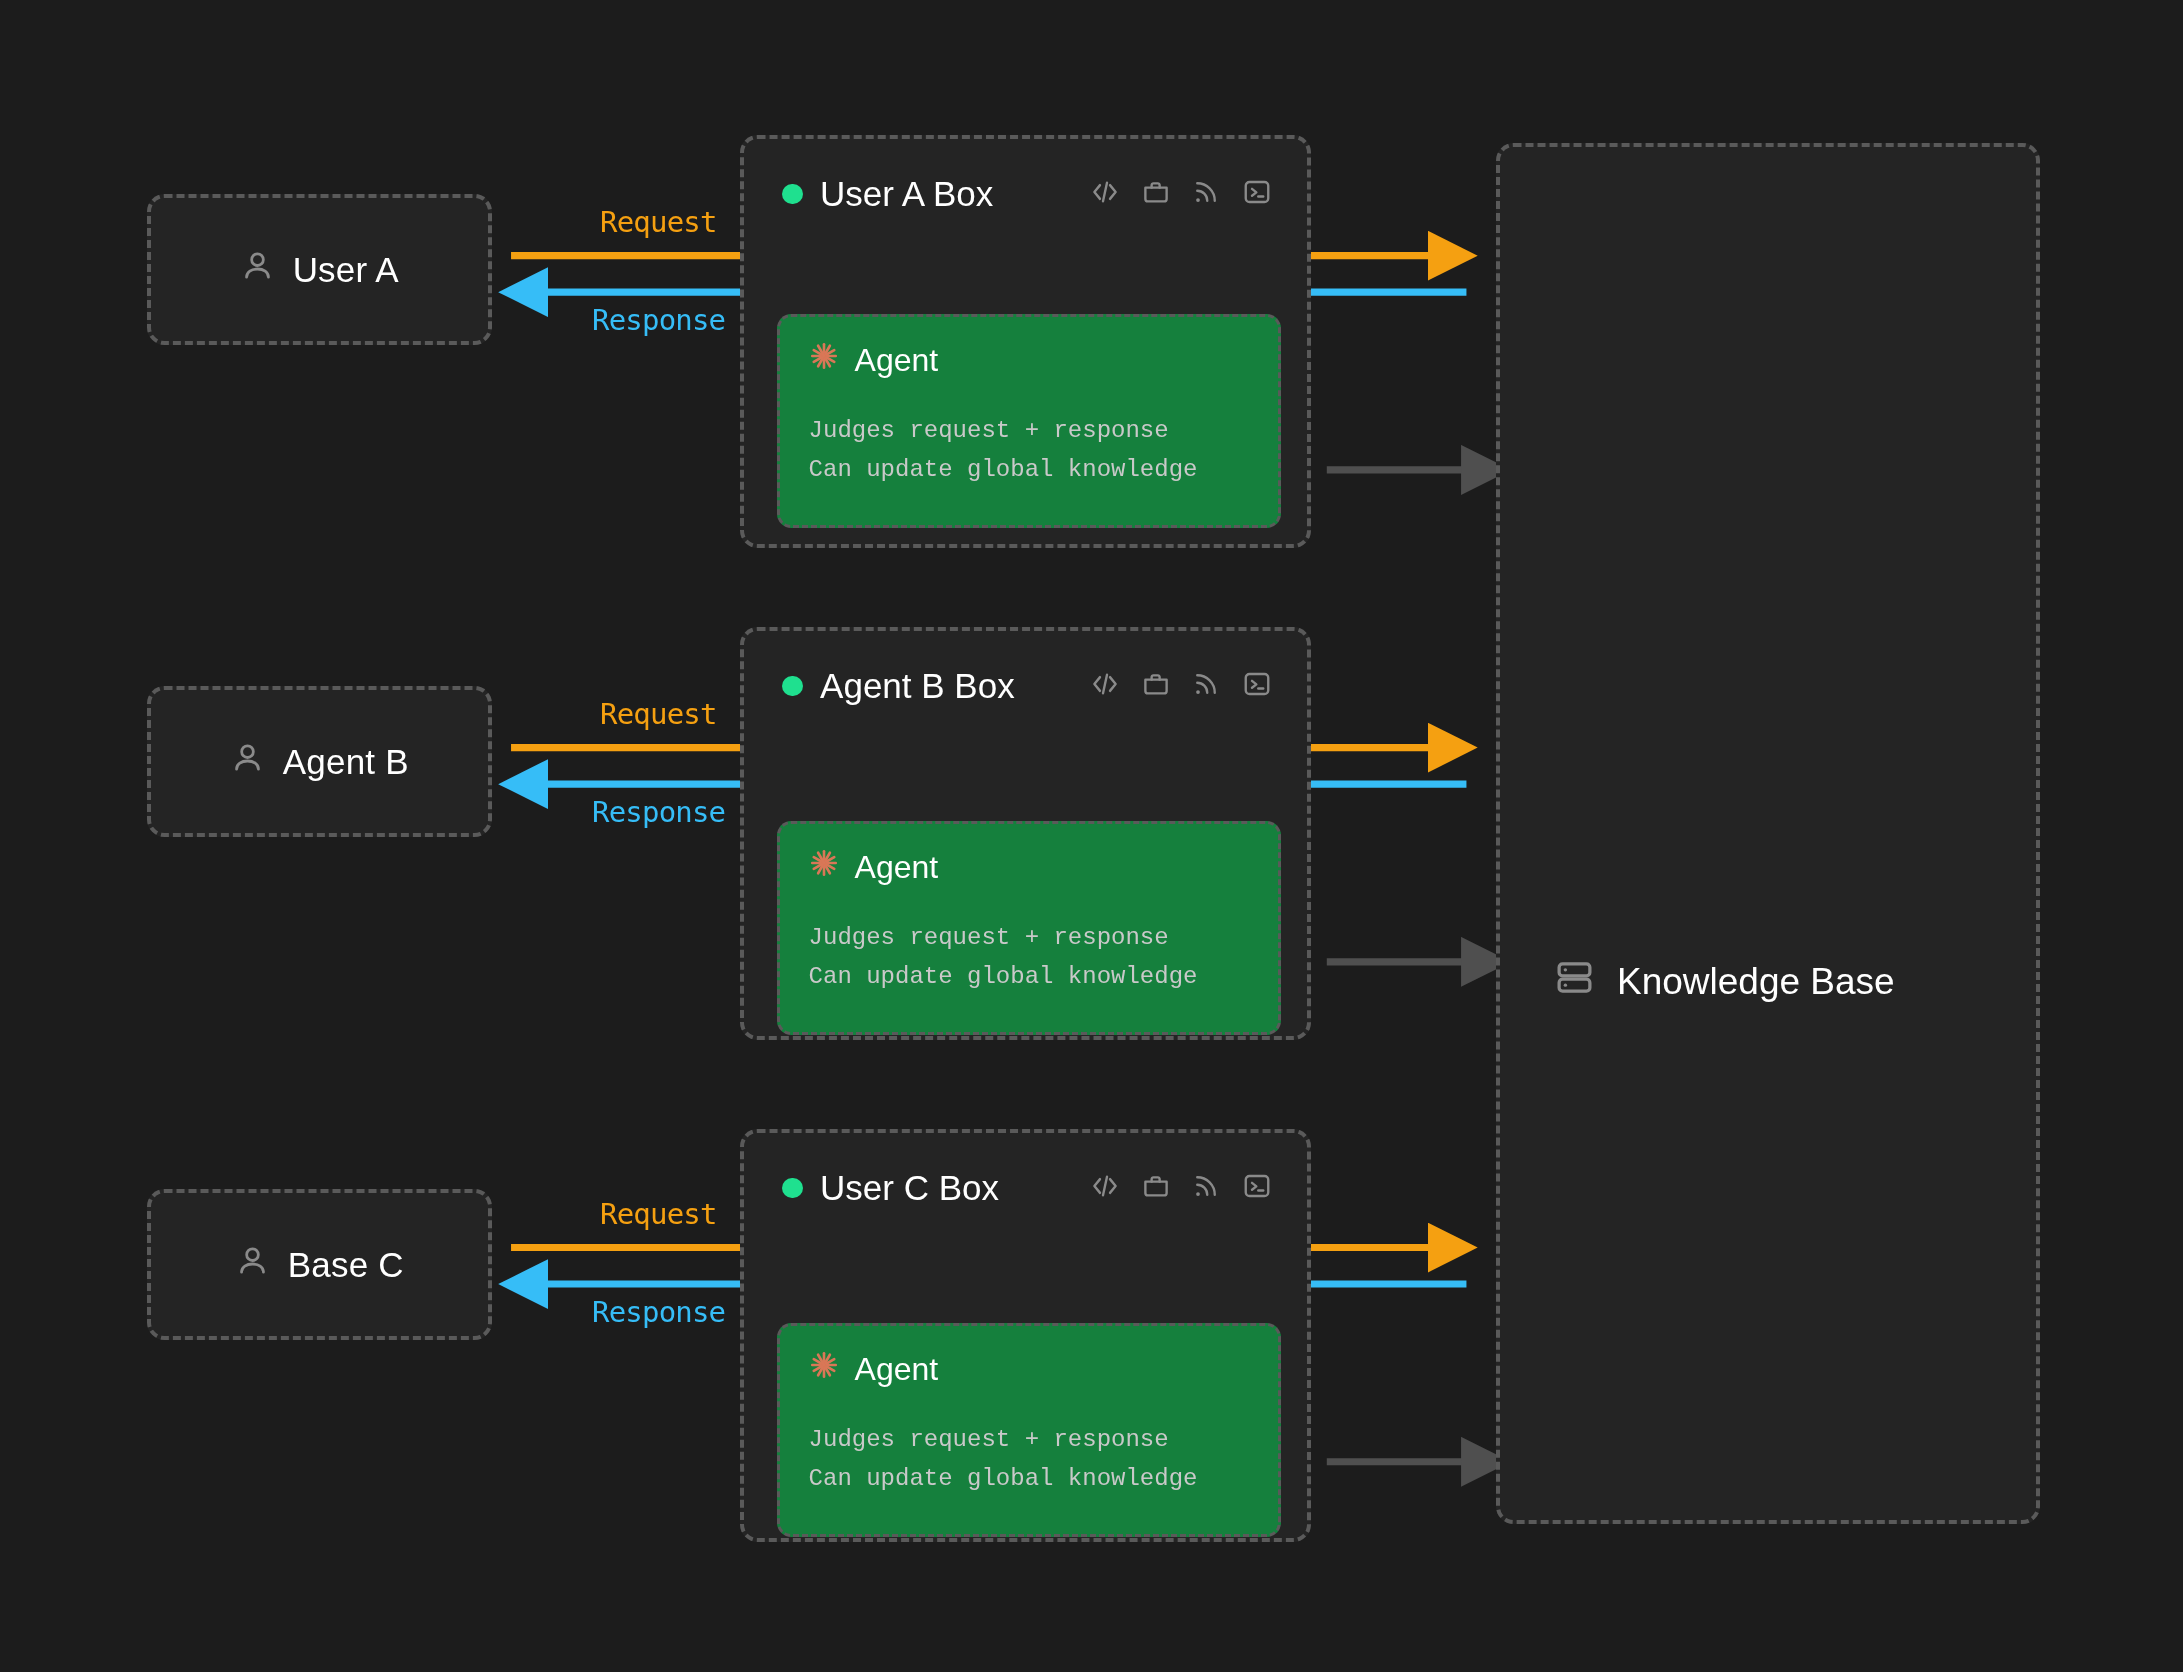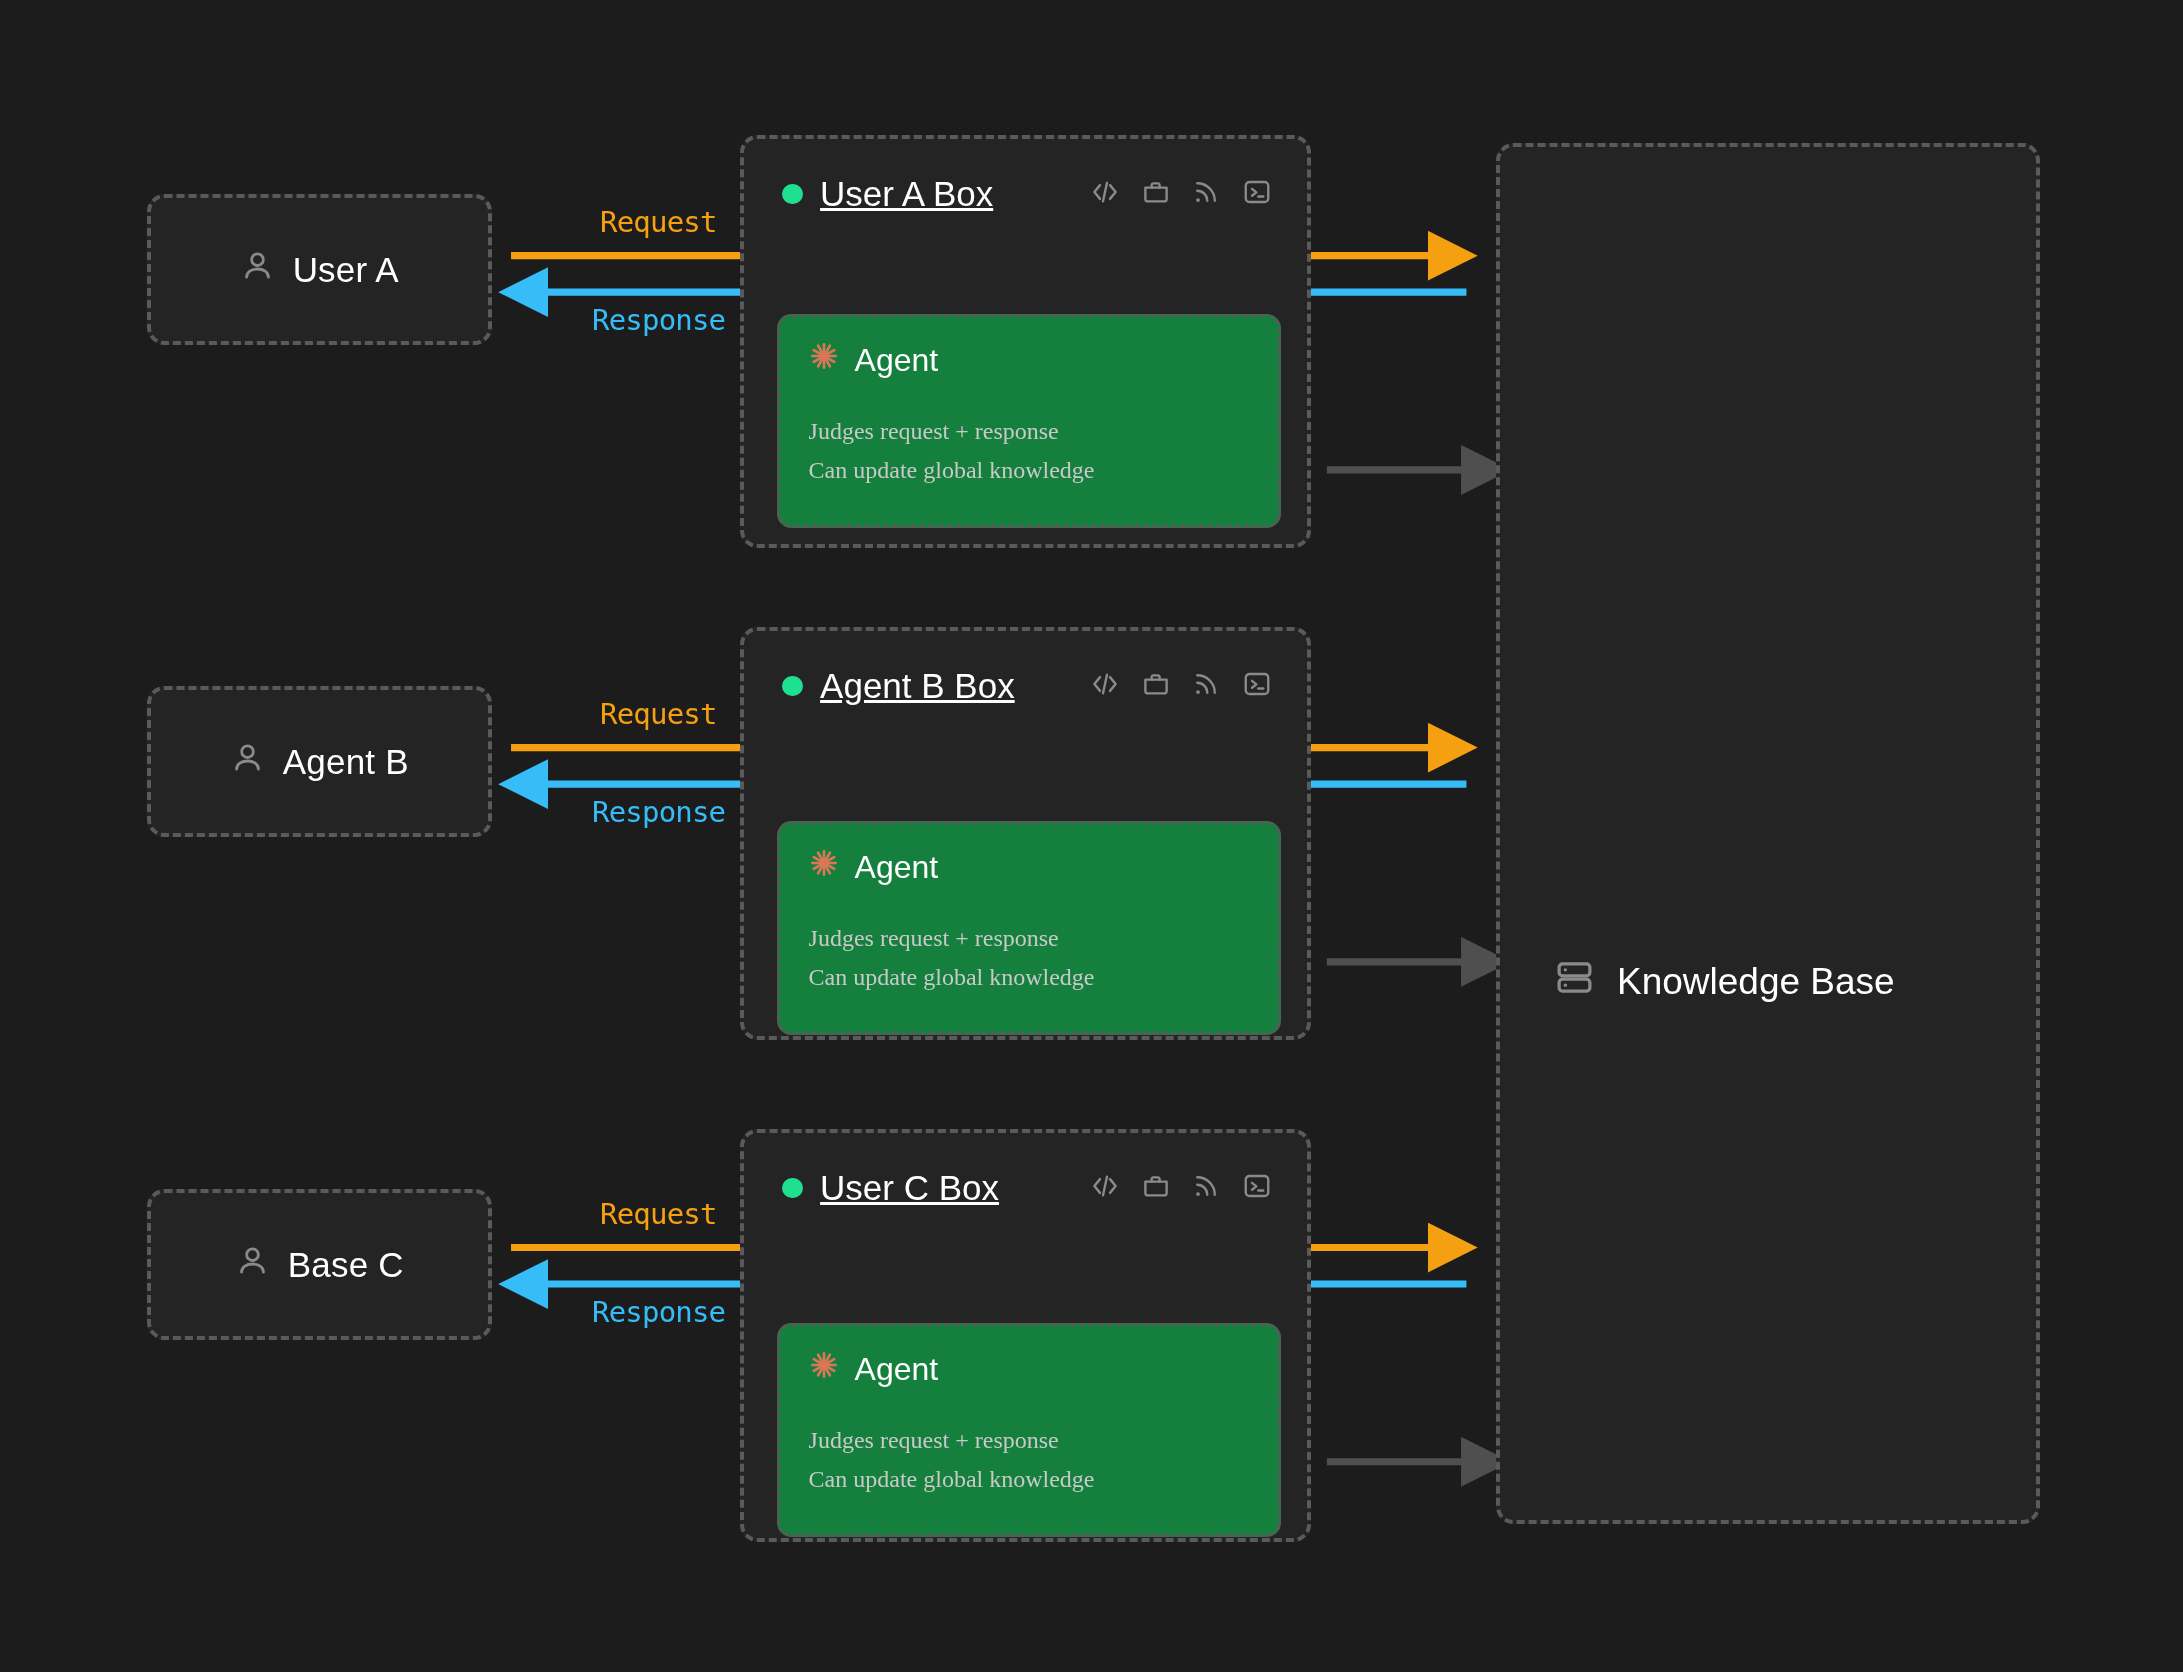--- a/index.html
+++ b/index.html
@@ -26,34 +26,34 @@
 
   
   .user-label {
     position: absolute; left: 0; top: 0; width: 100%; height: 100%;
     display: flex; align-items: center; justify-content: center;
     gap: 17.5px; color: #ffffff; font-size: 35px; letter-spacing: 0.2px;
   }
   .box-title {
     position: absolute; left: 38px; top: 35px;
     display: flex; align-items: center; gap: 17.5px;
-    color: #ffffff; font-size: 35px; white-space: nowrap; text-decoration: underline;
+    color: #ffffff; font-size: 35px; white-space: nowrap;
   }
   .dot { width: 20.6px; height: 20.6px; border-radius: 50%; background: #1fe08f; flex: none; }
   .icon-row { position: absolute; right: 35px; top: 38px; display: flex; align-items: center; gap: 20.6px; }
   .icon-row svg { display: block; }
 
   .agent-title {
     position: absolute; left: 28.6px; top: 24px;
     display: flex; align-items: center; gap: 16px;
     color: #ffffff; font-size: 32px; white-space: nowrap;
   }
   .agent-lines {
     position: absolute; left: 28.6px; top: 95px;
-    font-family: Liberation Serif, serif;
+    font-family: Liberation Mono, monospace;
     font-size: 24px; color: #c9c9c9; line-height: 1.62; white-space: nowrap;
   }
   .kb-label {
     position: absolute; left: 54px; top: 810px;
     display: flex; align-items: center; gap: 22px;
     color: #ffffff; font-size: 37px; white-space: nowrap;
   }
 
   .flow-label {
     position: absolute; font-size: 29px; white-space: nowrap;

